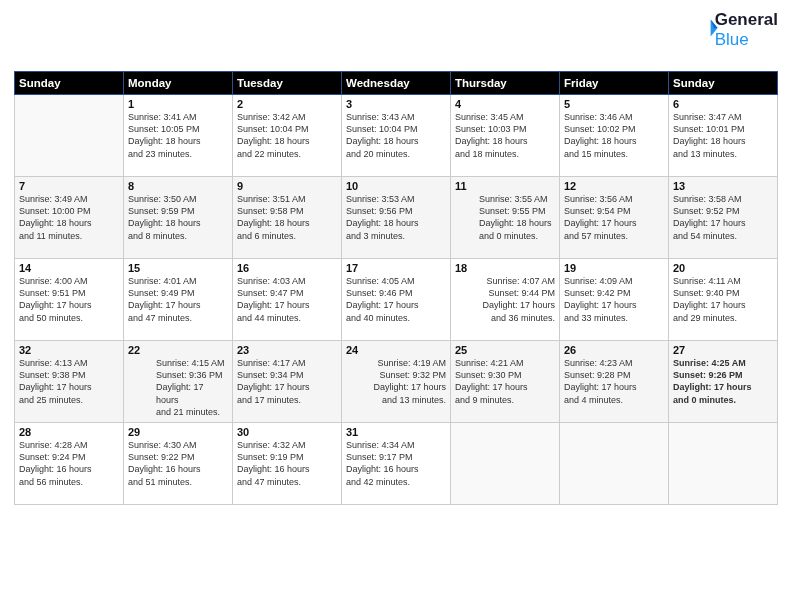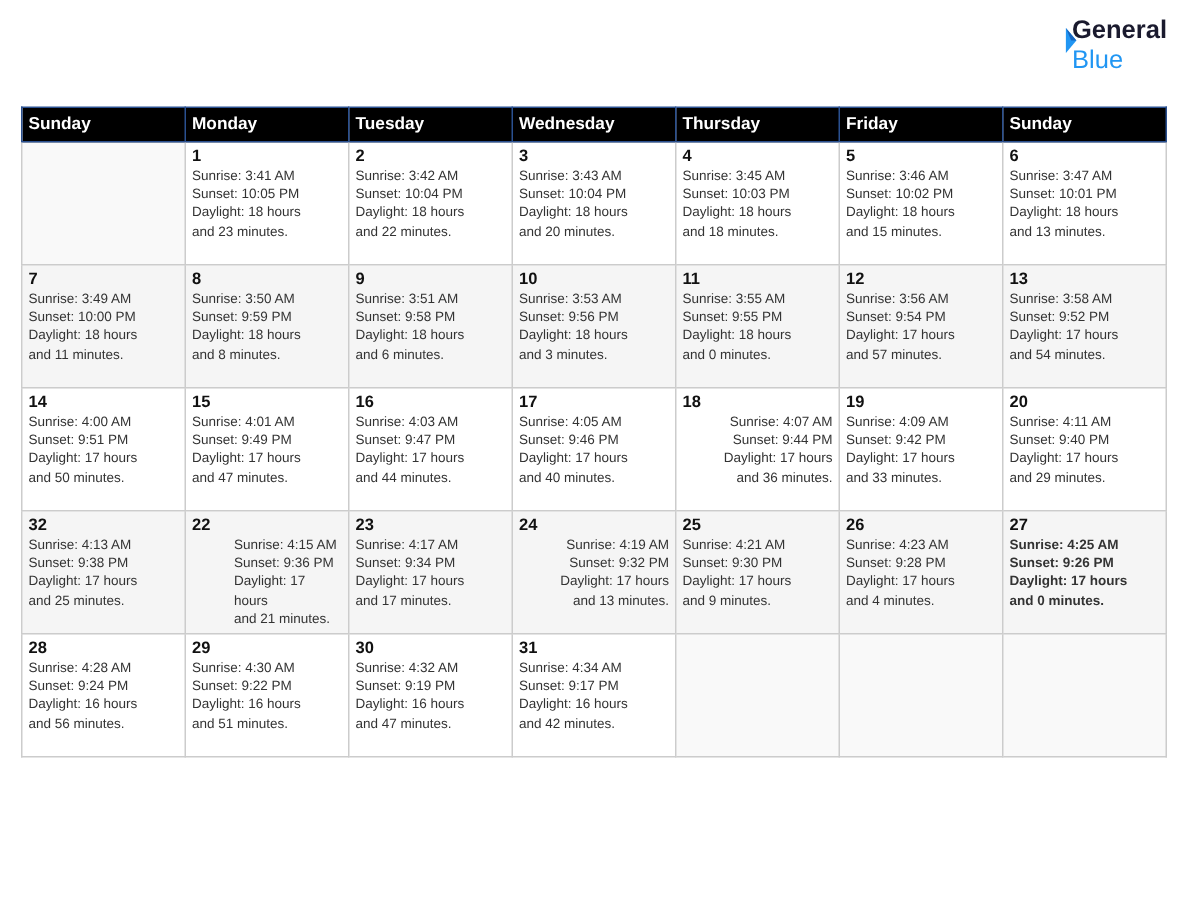--- a/index.html
+++ b/index.html
@@ -191,21 +191,21 @@
           </td>
           <td>
             <span class="day-number">10</span>
             <div class="cell-content" style="white-space: pre-line;">Sunrise: 3:53 AM
 Sunset: 9:56 PM
 Daylight: 18 hours
 and 3 minutes.</div>
           </td>
           <td>
             <span class="day-number">11</span>
-            <div class="cell-content" style="white-space: pre-line;">Sunrise: 3:55 AM
+            <div class="cell-content" style="white-space: pre-line; margin-left: 24px;">Sunrise: 3:55 AM
 Sunset: 9:55 PM
 Daylight: 18 hours
 and 0 minutes.</div>
           </td>
           <td>
             <span class="day-number">12</span>
             <div class="cell-content" style="white-space: pre-line;">Sunrise: 3:56 AM
 Sunset: 9:54 PM
 Daylight: 17 hours
 and 57 minutes.</div>

